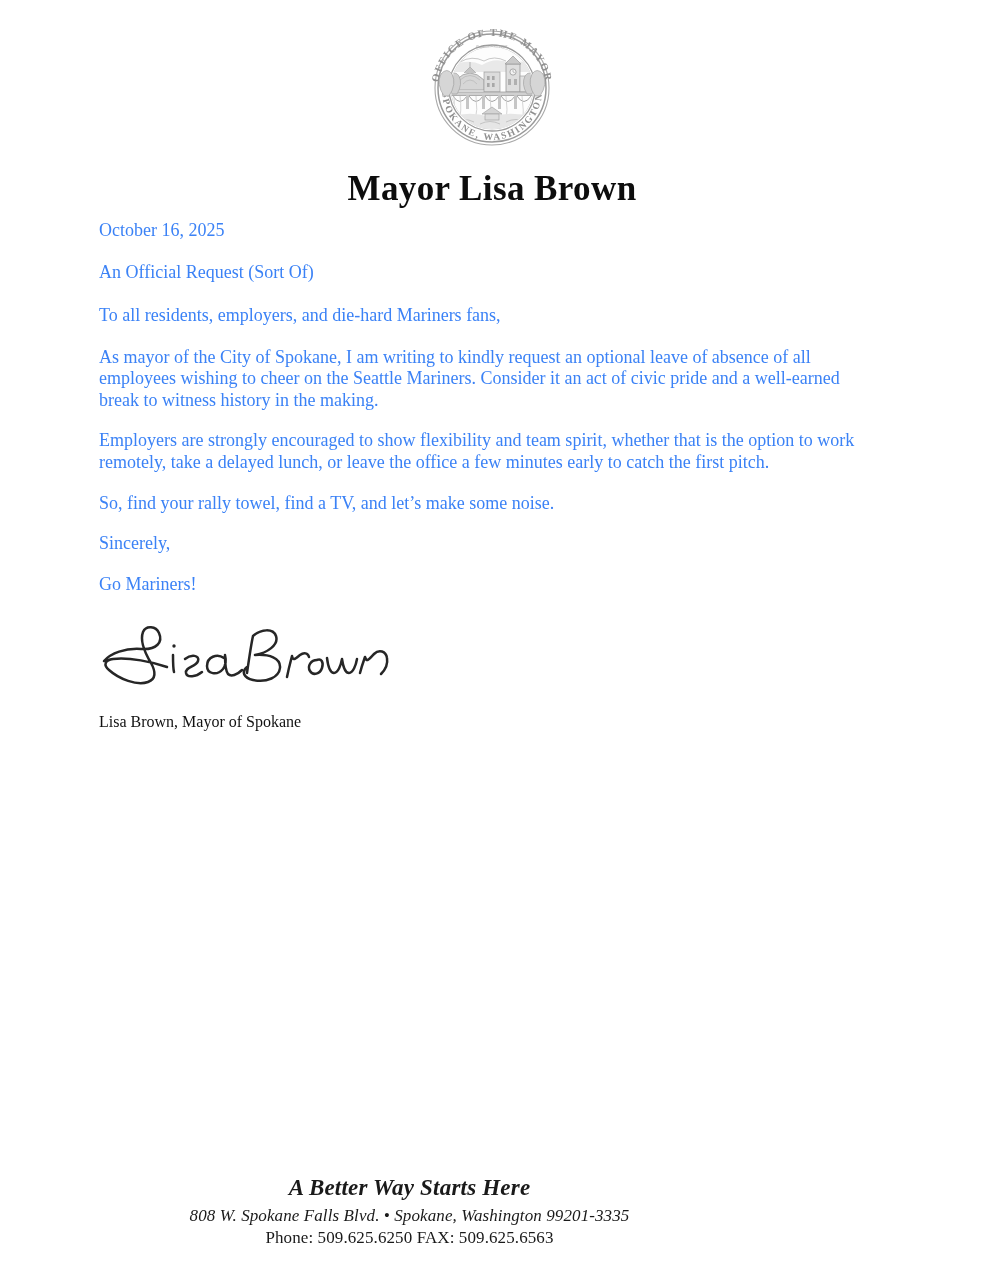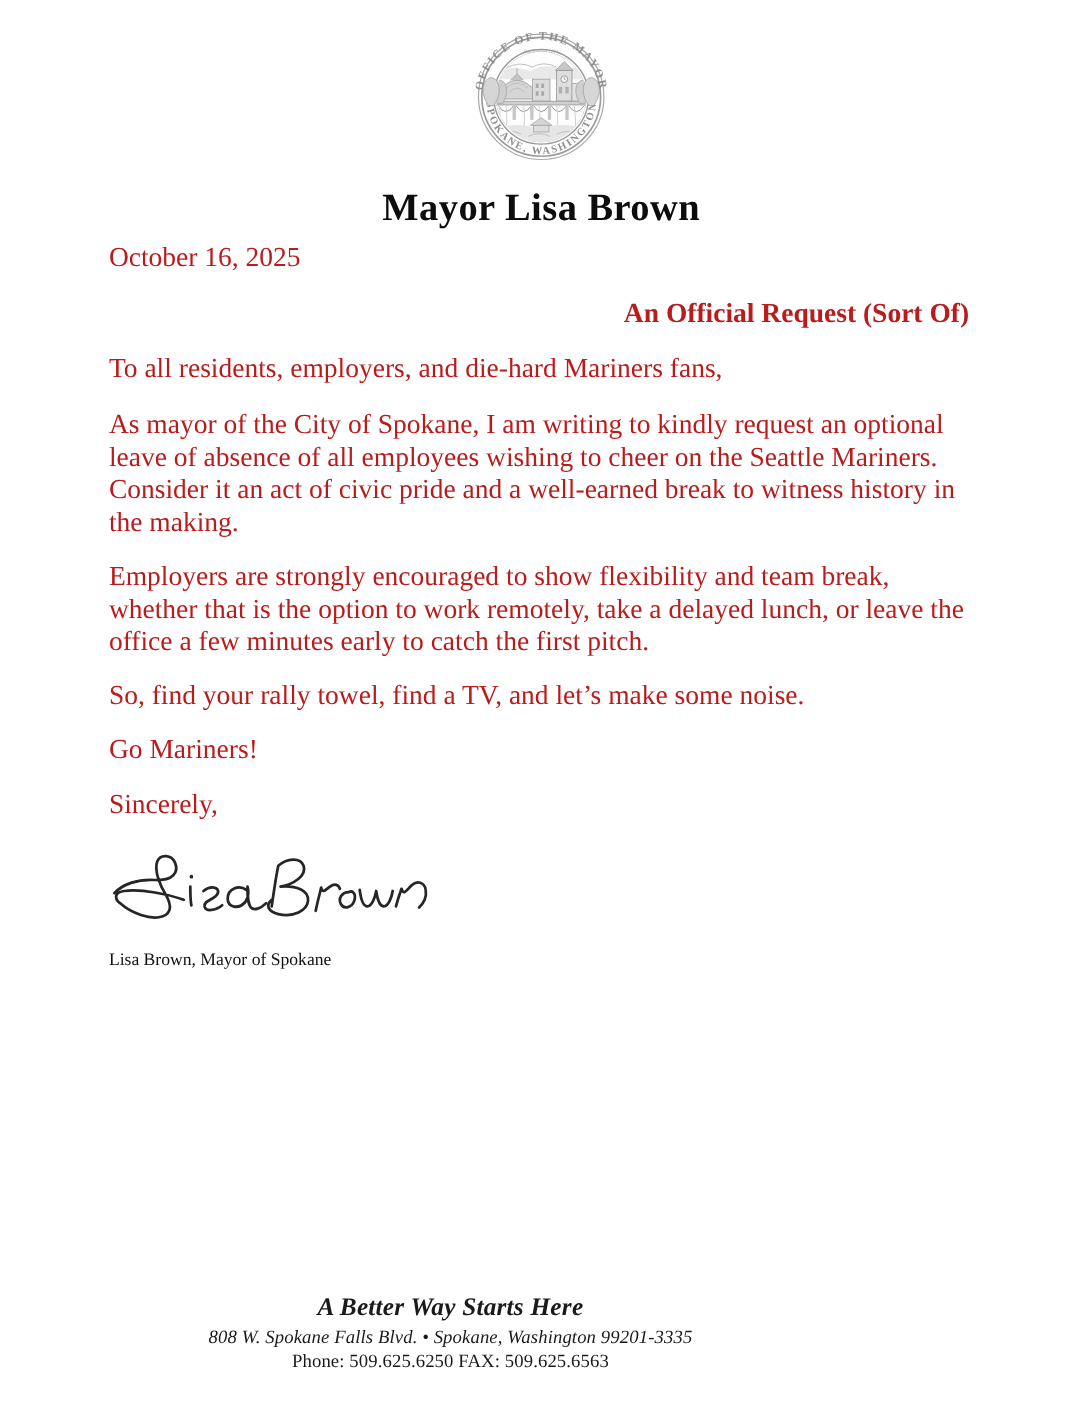--- a/index.html
+++ b/index.html
@@ -48,31 +48,30 @@
 
   
   .letter-body {
     position: absolute;
     left: 99px;
     top: 220px;
     width: 782px;
   }
   .letter-body p {
     margin: 0 0 19.5px 0;
-    font-size: 25px;
+    font-size: 18px;
     line-height: 1.185;
-    color: #b91c1c;
+    color: #3b82f6;
   }
   .date-line {
     margin-bottom: 21px !important;
   }
   .headline {
-    font-weight: 700;
+    font-weight: 400;
     margin-bottom: 21px !important;
-    text-align: right;
   }
   .salutation {
     margin-bottom: 21px !important;
   }
 
   
   .signature-block {
     margin-top: 6px;
   }
   .signature-img {
@@ -208,25 +207,25 @@
 
 <div class="letter-body">
 
   <p class="date-line">October 16, 2025</p>
 
   <p class="headline">An Official Request (Sort Of)</p>
 
   <p class="salutation">To all residents, employers, and die-hard Mariners fans,</p>
 
   <p>As mayor of the City of Spokane, I am writing to kindly request an optional leave of absence of all employees wishing to cheer on the Seattle Mariners. Consider it an act of civic pride and a well-earned break to witness history in the making.</p>
-  <p>Employers are strongly encouraged to show flexibility and team break, whether that is the option to work remotely, take a delayed lunch, or leave the office a few minutes early to catch the first pitch.</p>
+  <p>Employers are strongly encouraged to show flexibility and team spirit, whether that is the option to work remotely, take a delayed lunch, or leave the office a few minutes early to catch the first pitch.</p>
   <p>So, find your rally towel, find a TV, and let’s make some noise.</p>
+  <p>Sincerely,</p>
+
   <p>Go Mariners!</p>
-
-  <p>Sincerely,</p>
 
   <div class="signature-block">
     <svg class="signature-img" viewBox="0 0 290 76" aria-hidden="true">
       <g fill="none" stroke="#262626" stroke-linecap="round" stroke-linejoin="round">
 
         <path d="M3,46 C10,38 24,33 40,34 C56,35 62,27 58,18 C55,11 45,10 42,17
                  C39,25 44,38 50,48 C55,57 55,64 47,67 C36,71 18,64 8,55
                  C2,50 4,45 12,44 C28,42 52,47 66,52" stroke-width="2.5"></path>
 
         <path d="M72,40 C72,48 72,53 73,57" stroke-width="2.5"></path>

